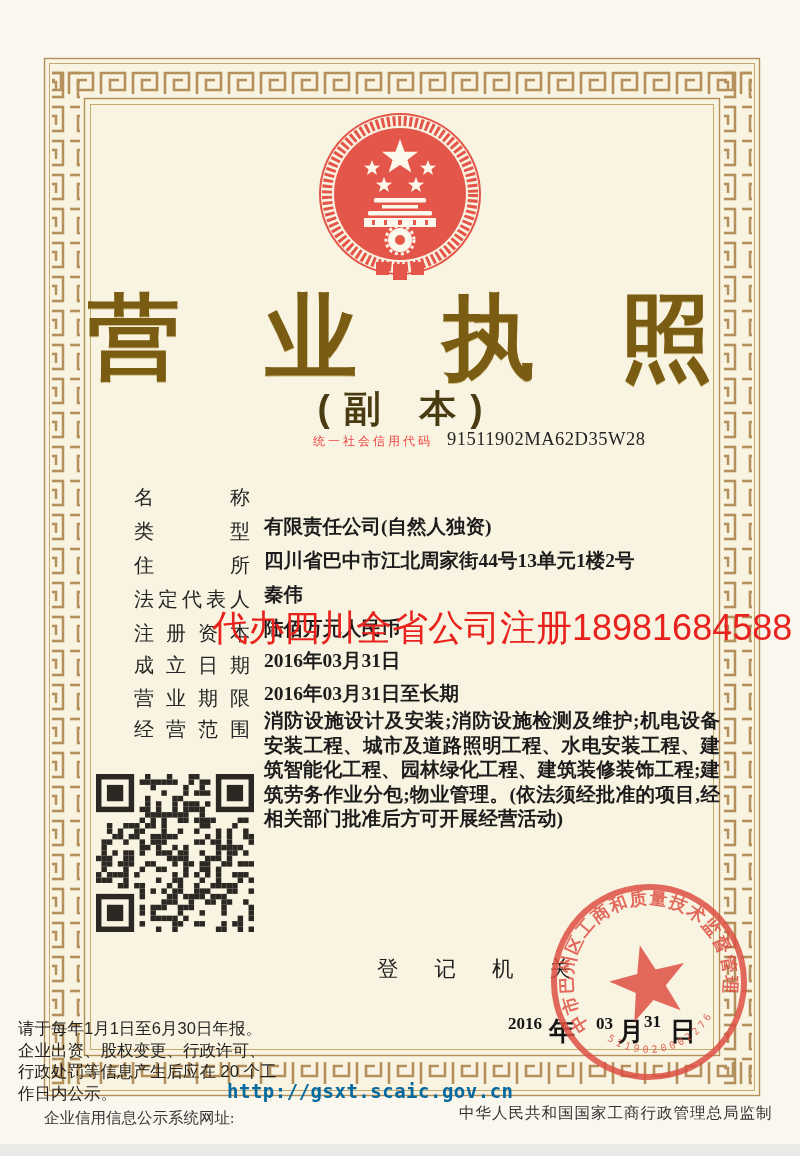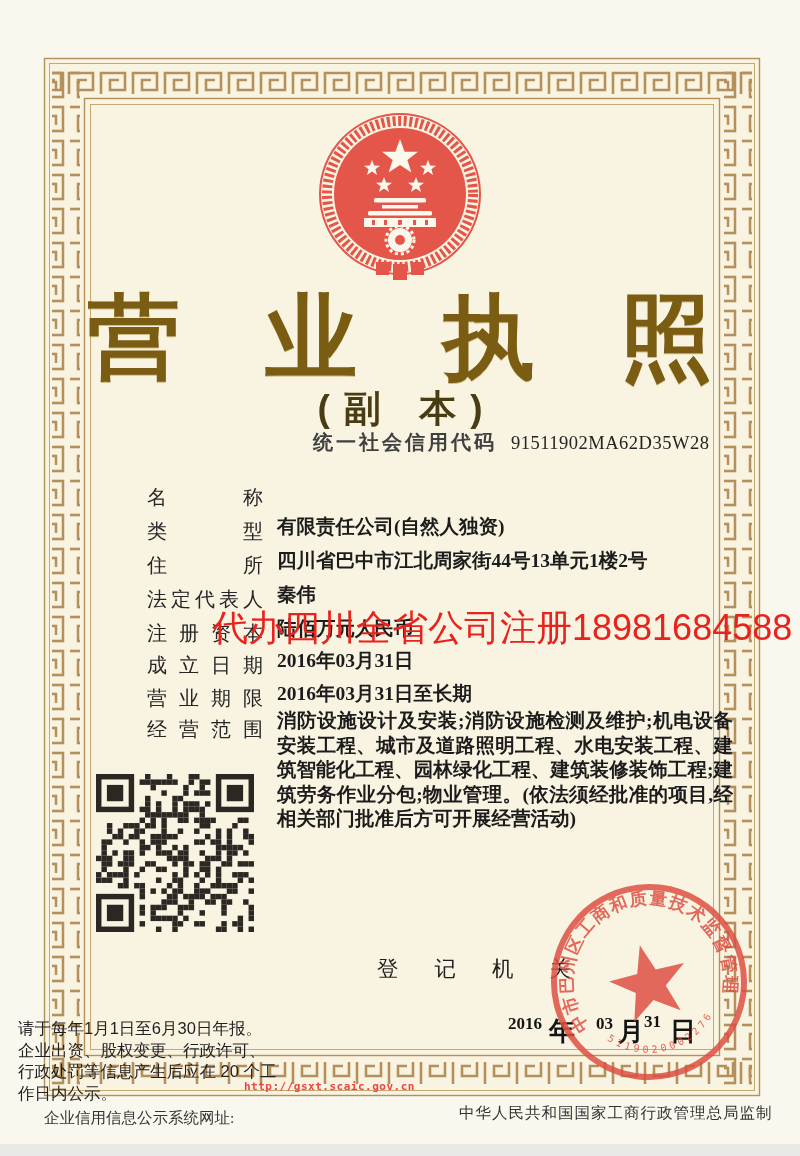--- a/index.html
+++ b/index.html
@@ -11,25 +11,25 @@
 
   .emblem{position:absolute;left:312px;top:110px;width:176px;height:172px;}
 
   .title{position:absolute;left:0;top:276px;width:800px;text-align:center;
          font-size:92px;font-weight:bold;color:#7a5d12;letter-spacing:30px;text-indent:30px;
          font-family:"Liberation Sans",sans-serif;text-shadow:0 1px 0 rgba(160,125,30,.45);}
   .subtitle{position:absolute;left:0;top:384px;width:800px;text-align:center;
             font-size:37px;font-weight:600;color:#4a3c12;letter-spacing:14px;text-indent:14px;}
 
   .credit-row{position:absolute;left:313px;top:429px;display:flex;align-items:baseline;}
-  .credit-label{font-size:20px;font-weight:700;letter-spacing:3px;color:#404040;}
+  .credit-label{font-size:12px;font-weight:400;letter-spacing:3px;color:#ef4444;}
   .credit-code{margin-left:14px;font-family:"Liberation Serif",serif;font-size:18.5px;
                letter-spacing:.5px;color:#242424;font-weight:500;}
 
-  .row{position:absolute;left:147px;display:flex;align-items:flex-start;}
+  .row{position:absolute;left:134px;display:flex;align-items:flex-start;}
   .flabel{width:116px;flex:none;font-size:20px;color:#262626;font-weight:500;
           text-align:justify;text-align-last:justify;}
   .fvalue{margin-left:14px;margin-top:-5px;font-size:19.5px;color:#1c1c1c;font-weight:600;
           font-family:"Liberation Serif",serif;white-space:nowrap;}
   .fvalue.scope{white-space:normal;width:456px;line-height:24.5px;margin-top:-7px;text-align:justify;}
 
   .watermark{position:absolute;left:212px;top:604px;z-index:5;font-size:36px;font-weight:500;
              color:#e8231d;white-space:nowrap;letter-spacing:0;}
 
   .qr{position:absolute;left:96px;top:774px;width:158px;height:158px;}
@@ -40,22 +40,22 @@
   .date-part{position:absolute;z-index:3;color:#141414;}
   .d-num{font-family:"Liberation Serif",serif;font-size:17px;font-weight:600;}
   .d-unit{font-size:26px;font-weight:600;}
 
   .seal{position:absolute;left:538px;top:868px;width:222px;height:228px;z-index:4;}
 
   .notice{position:absolute;left:18px;top:1018px;z-index:6;font-size:16.5px;line-height:21.5px;
           color:#1f1f1f;font-weight:500;}
   .site-label{position:absolute;left:44px;top:1108px;font-size:15.5px;color:#333;
               font-family:"Liberation Serif",serif;}
-  .site-url{position:absolute;left:244px;top:1080px;z-index:6;font-size:11px;font-weight:600;
-            color:#ef4444;font-family:"DejaVu Sans Mono",monospace;letter-spacing:.5px;}
+  .site-url{position:absolute;left:227px;top:1080px;z-index:6;font-size:19px;font-weight:600;
+            color:#0369a1;font-family:"DejaVu Sans Mono",monospace;letter-spacing:.5px;}
   .made-by{position:absolute;left:459px;top:1103px;font-size:15.5px;color:#333;
            font-family:"Liberation Serif",serif;letter-spacing:1px;}
 
   .scan-edge-bottom{position:absolute;left:0;top:1144px;width:800px;height:12px;background:#e9e9e6;z-index:7;}
 </style>
 </head>
 <body>
 
 <div class="page">
   <div class="cert-bg"></div>

